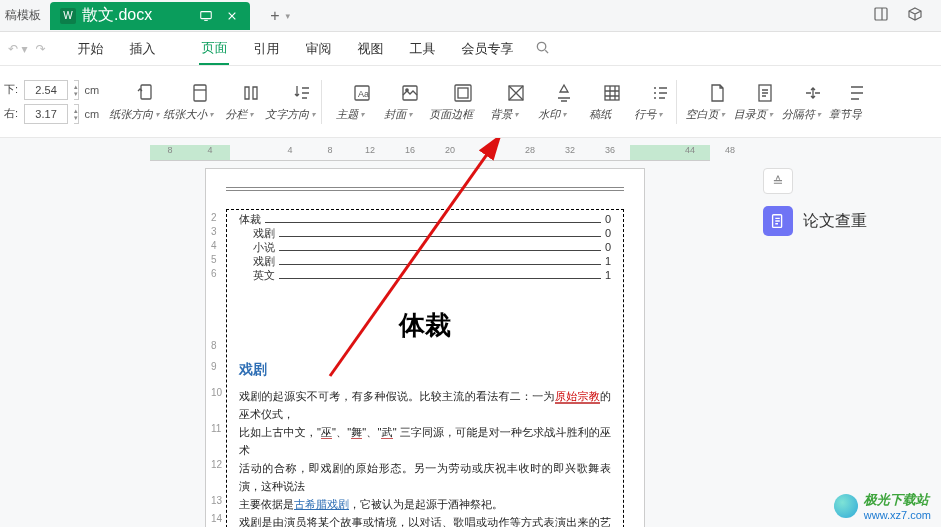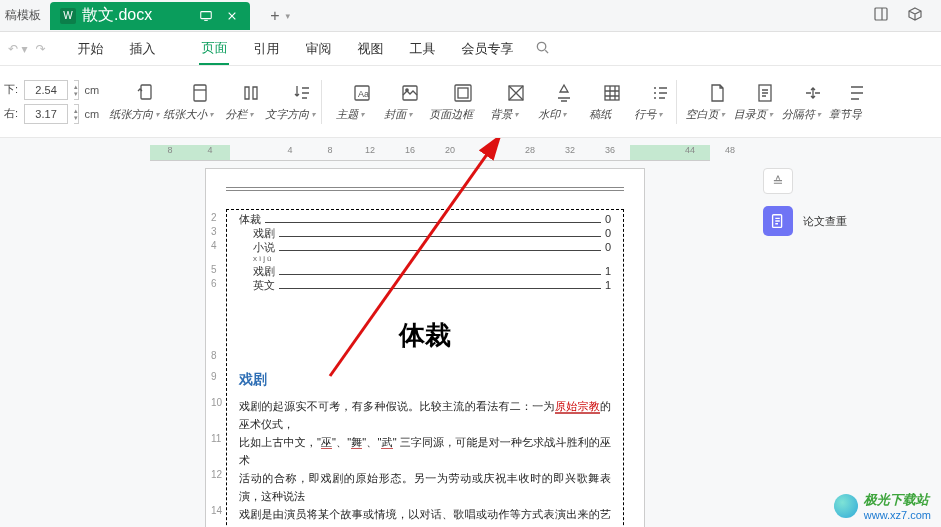--- a/index.html
+++ b/index.html
@@ -56,21 +56,21 @@
 .ul-red { color:#222; border-bottom: 1px solid #c55; }
 .lnk { color:#2f6fb5; text-decoration:underline; }
 .top-underline { border-top:1px solid #888; height:1px; }
 
 .arrow { position:absolute; pointer-events:none; }
 
 .sidepanel { position:absolute; right:18px; top:168px; width:160px; }
 .side-top { width:30px; height:26px; border:1px solid #ddd; border-radius:4px; background:#fff; display:flex; align-items:center; justify-content:center; color:#888; font-size:13px; margin-bottom:12px; }
 .side-item { display:flex; align-items:center; gap:10px; }
 .side-icon { width:30px; height:30px; background:#6f74f5; border-radius:5px; display:flex; align-items:center; justify-content:center; color:#fff; }
-.side-label { font-size:11px; color:#333; }
+.side-label { font-size:16px; color:#333; }
 
 .watermark { position:absolute; right:10px; bottom:6px; display:flex; align-items:center; gap:6px; font-size:13px; color:#3da43c; font-style:italic; }
 .wm-logo { width:24px; height:24px; border-radius:50%; background: radial-gradient(circle at 35% 35%, #7ee3d6, #2fa9d8); }
 .wm-url { font-size:11px; color:#1c7ad1; font-style:normal; }
 </style>
 </head>
 <body>
 
 <div class="tabbar">
   <div class="tab-tpl">稿模板</div>
@@ -364,21 +364,20 @@
           </div>
       </div>
       <div style="position:relative">
         <span class="ln">4</span>
         <div class="toc-row" style="padding-left:14px">
             <span class="toc-label">小说</span>
             <span class="toc-dots"></span>
             <span class="toc-pg">0</span>
           </div>
       </div>
-      <div class="toc-pinyin" style="padding-left:14px">xìjù</div>
       <div style="position:relative">
         <span class="ln">5</span>
         <div class="toc-row" style="padding-left:14px">
             <span class="toc-label">戏剧</span>
             <span class="toc-dots"></span>
             <span class="toc-pg">1</span>
           </div>
       </div>
       <div style="position:relative">
         <span class="ln">6</span>
@@ -402,20 +401,24 @@
         <span class="ln">10</span>
         <div class="body-p"><span>戏剧的起源实不可考，有多种假说。比较主流的看法有二：一为</span><span class="hl-red">原始宗教</span><span>的巫术仪式，</span></div>
       </div>
       <div style="position:relative">
         <span class="ln">11</span>
         <div class="body-p"><span>比如上古中文，"</span><span class="ul-red">巫</span><span>"、"</span><span class="ul-red">舞</span><span>"、"</span><span class="ul-red">武</span><span>" 三字同源，可能是对一种乞求战斗胜利的巫术</span></div>
       </div>
       <div style="position:relative">
         <span class="ln">12</span>
         <div class="body-p">活动的合称，即戏剧的原始形态。另一为劳动或庆祝丰收时的即兴歌舞表演，这种说法</div>
+      </div>
+      <div style="position:relative">
+        <span class="ln">13</span>
+        <div class="body-p"><span>主要依据是</span><span class="lnk">古希腊戏剧</span><span>，它被认为是起源于酒神祭祀。</span></div>
       </div>
       <div style="position:relative">
         <span class="ln">14</span>
         <div class="body-p">戏剧是由演员将某个故事或情境，以对话、歌唱或动作等方式表演出来的艺术。戏剧有四个</div>
       </div>
     </div>
   </div>
 
   <svg class="arrow" style="left:300px; top:-12px;" width="220" height="260">
     <defs>

